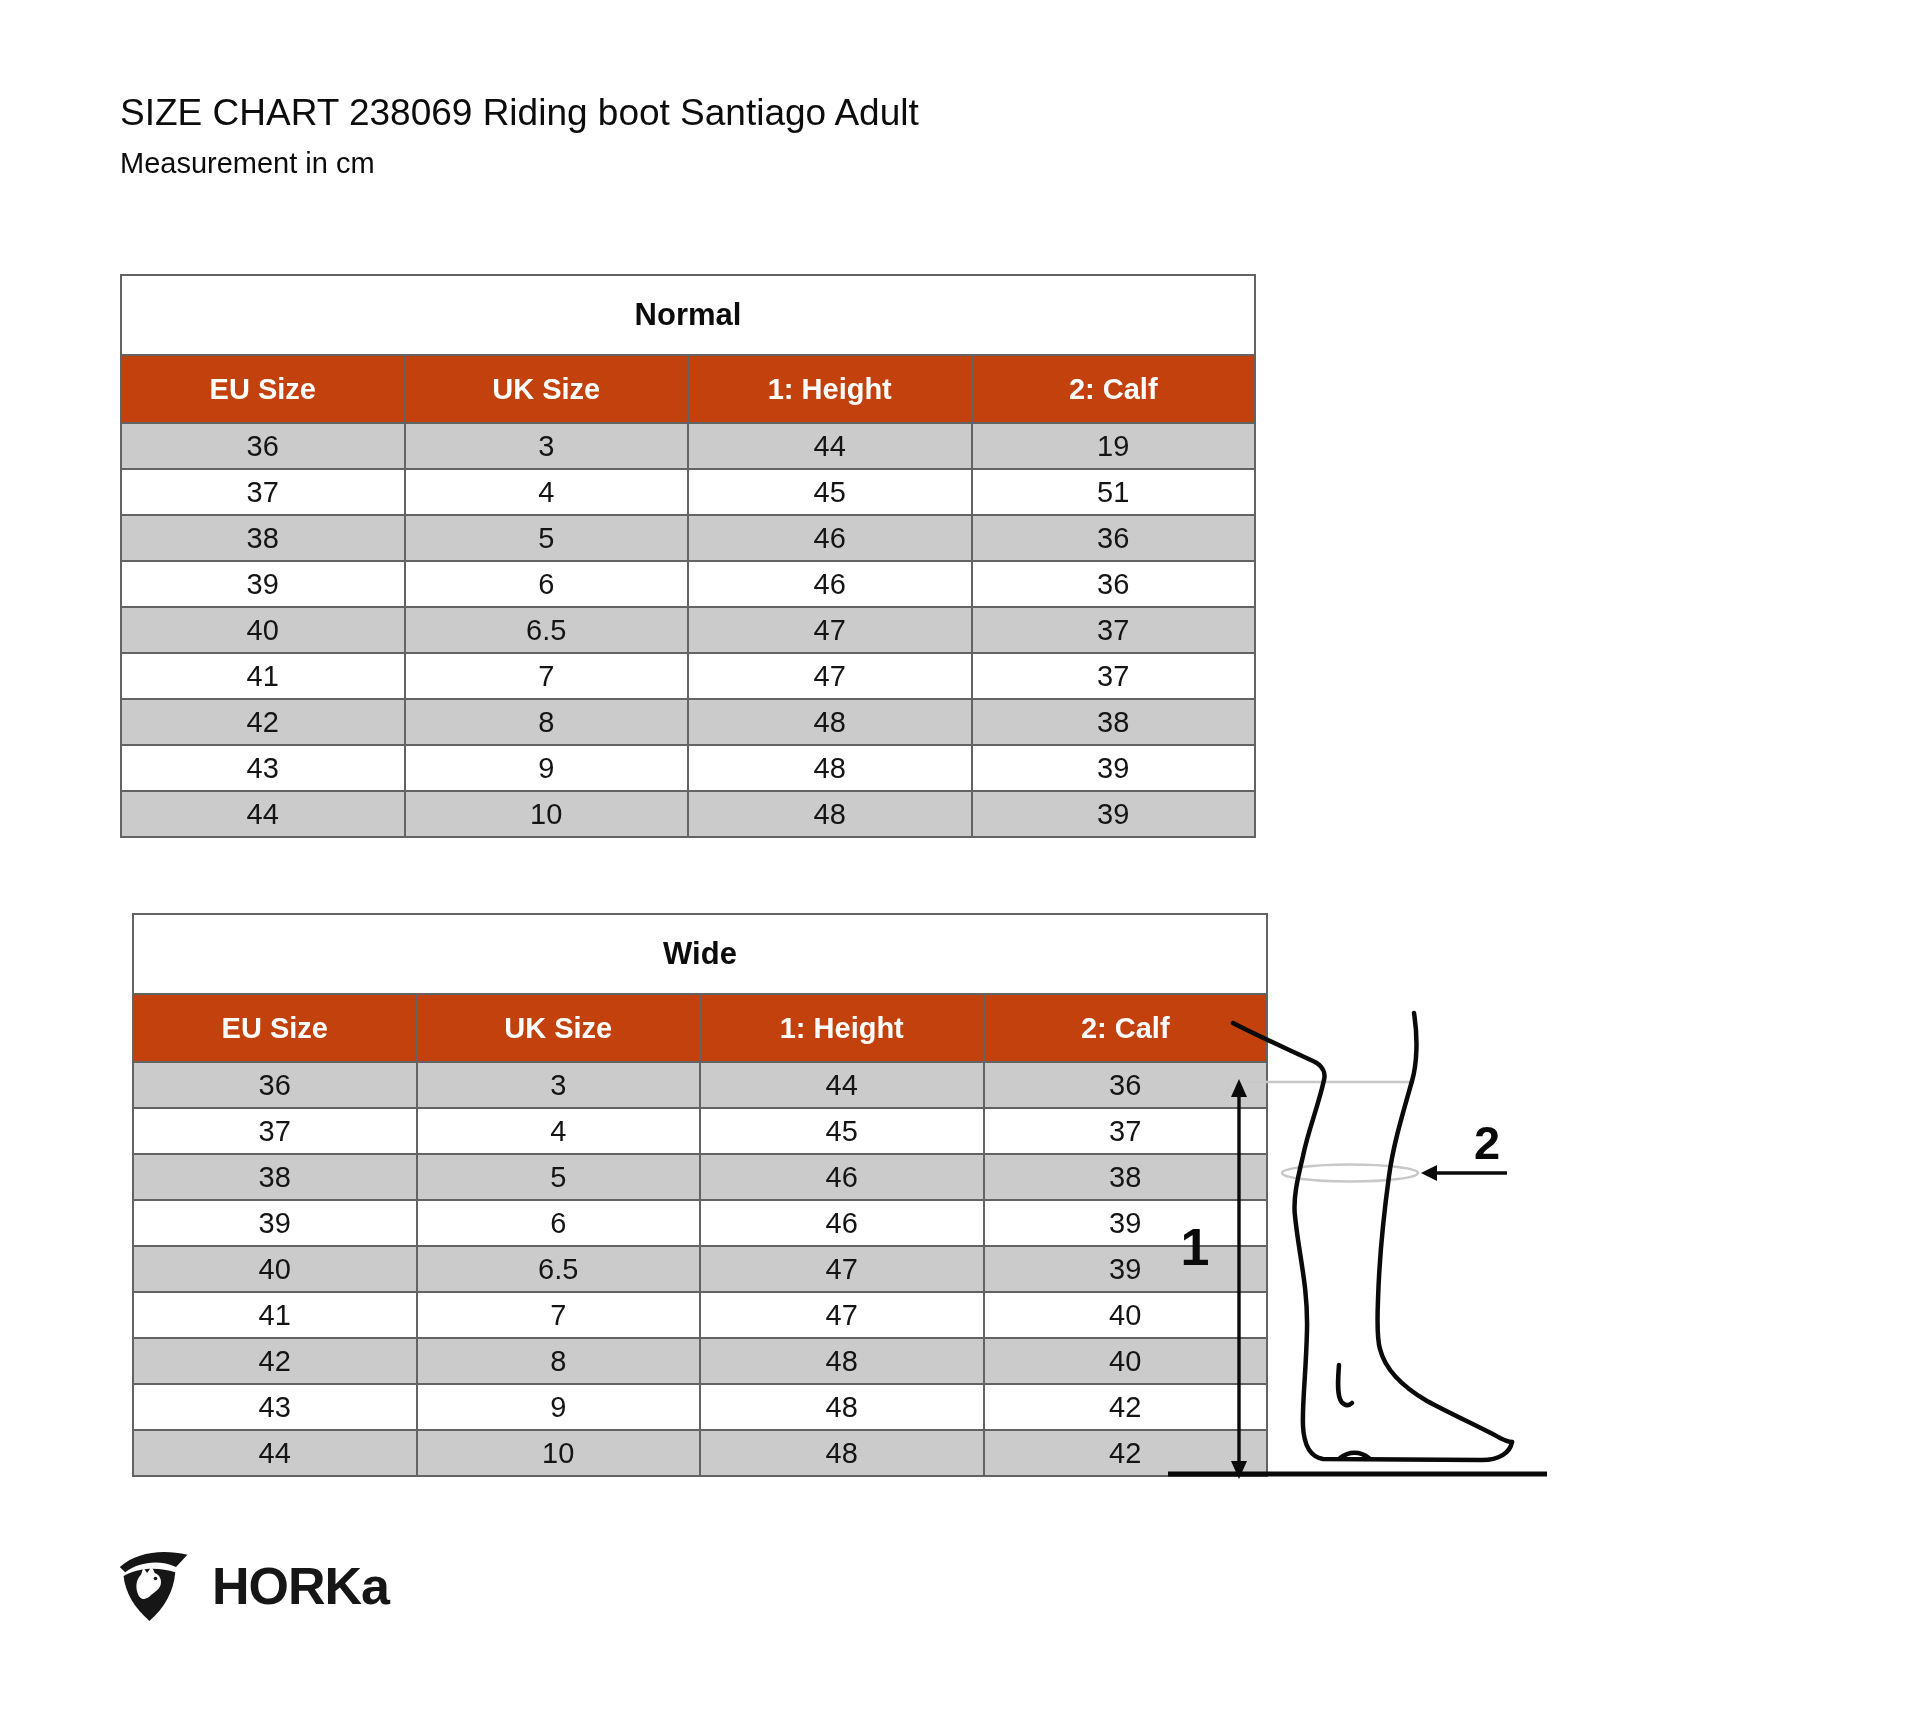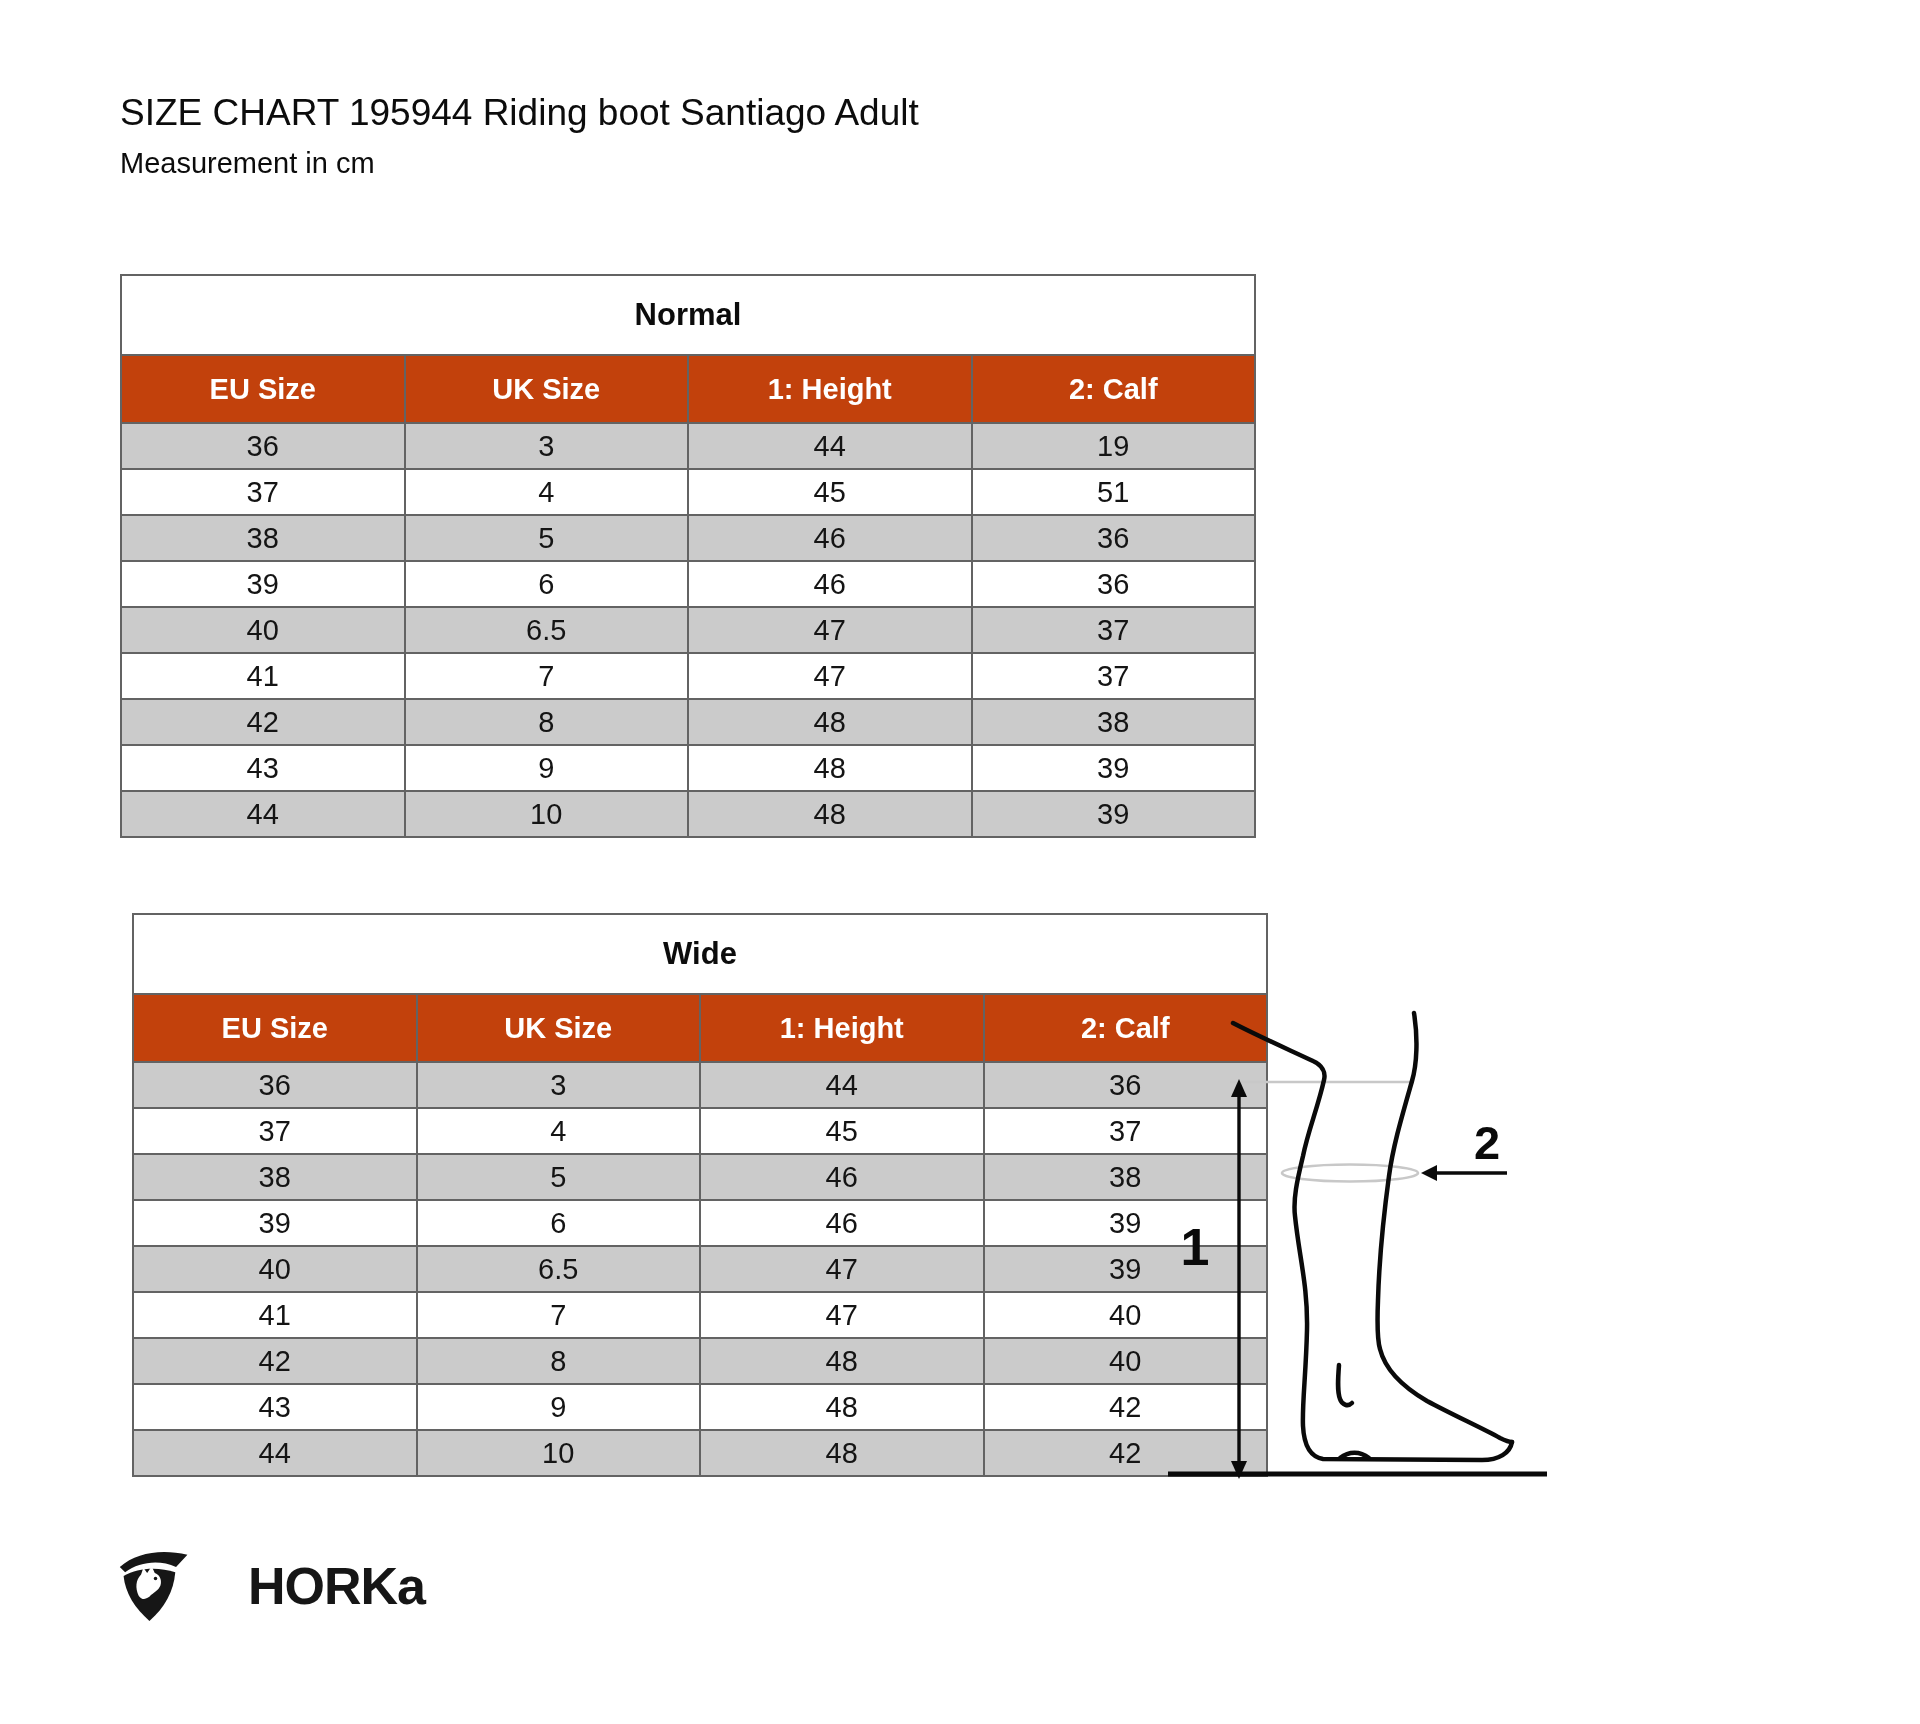--- a/index.html
+++ b/index.html
@@ -28,29 +28,29 @@
   .diagram svg{width:100%;height:100%;display:block;}
   .leg-line{fill:none;stroke:#0a0a0a;stroke-width:4.5;stroke-linecap:round;stroke-linejoin:round;}
   .guide{fill:none;stroke:#c8c8c8;stroke-width:2.6;}
   .meas{stroke:#0a0a0a;stroke-width:3.4;fill:none;}
   .meas-head{fill:#0a0a0a;stroke:none;}
   .ground{stroke:#0a0a0a;stroke-width:5;fill:none;}
   .dim-label{font-family:"Liberation Sans",sans-serif;font-weight:bold;fill:#0a0a0a;}
   
   .logo{position:absolute;left:116px;top:1548px;display:flex;align-items:center;gap:20px;}
   .logo .shield{width:76px;height:76px;}
-  .logo .brand{font-size:52px;font-weight:bold;letter-spacing:-1px;color:#161616;margin-left:36px;}
+  .logo .brand{font-size:52px;font-weight:bold;letter-spacing:-1px;color:#161616;}
 </style>
 </head>
 <body>
 
 <div class="page">
 
   <header class="hdr">
-    <h1><span class="tb">SIZE CHART</span><span class="tr"> 195944 Riding boot Santiago Adult</span></h1>
+    <h1><span class="tb">SIZE CHART</span><span class="tr"> 238069 Riding boot Santiago Adult</span></h1>
     <div class="sub">Measurement in cm</div>
   </header>
 
   <section class="tbl-wrap normal">
     <table class="size">
       <thead>
         <tr>
           <th colspan="4" class="tbl-title">Normal</th>
         </tr>
         <tr class="col-hdr">

